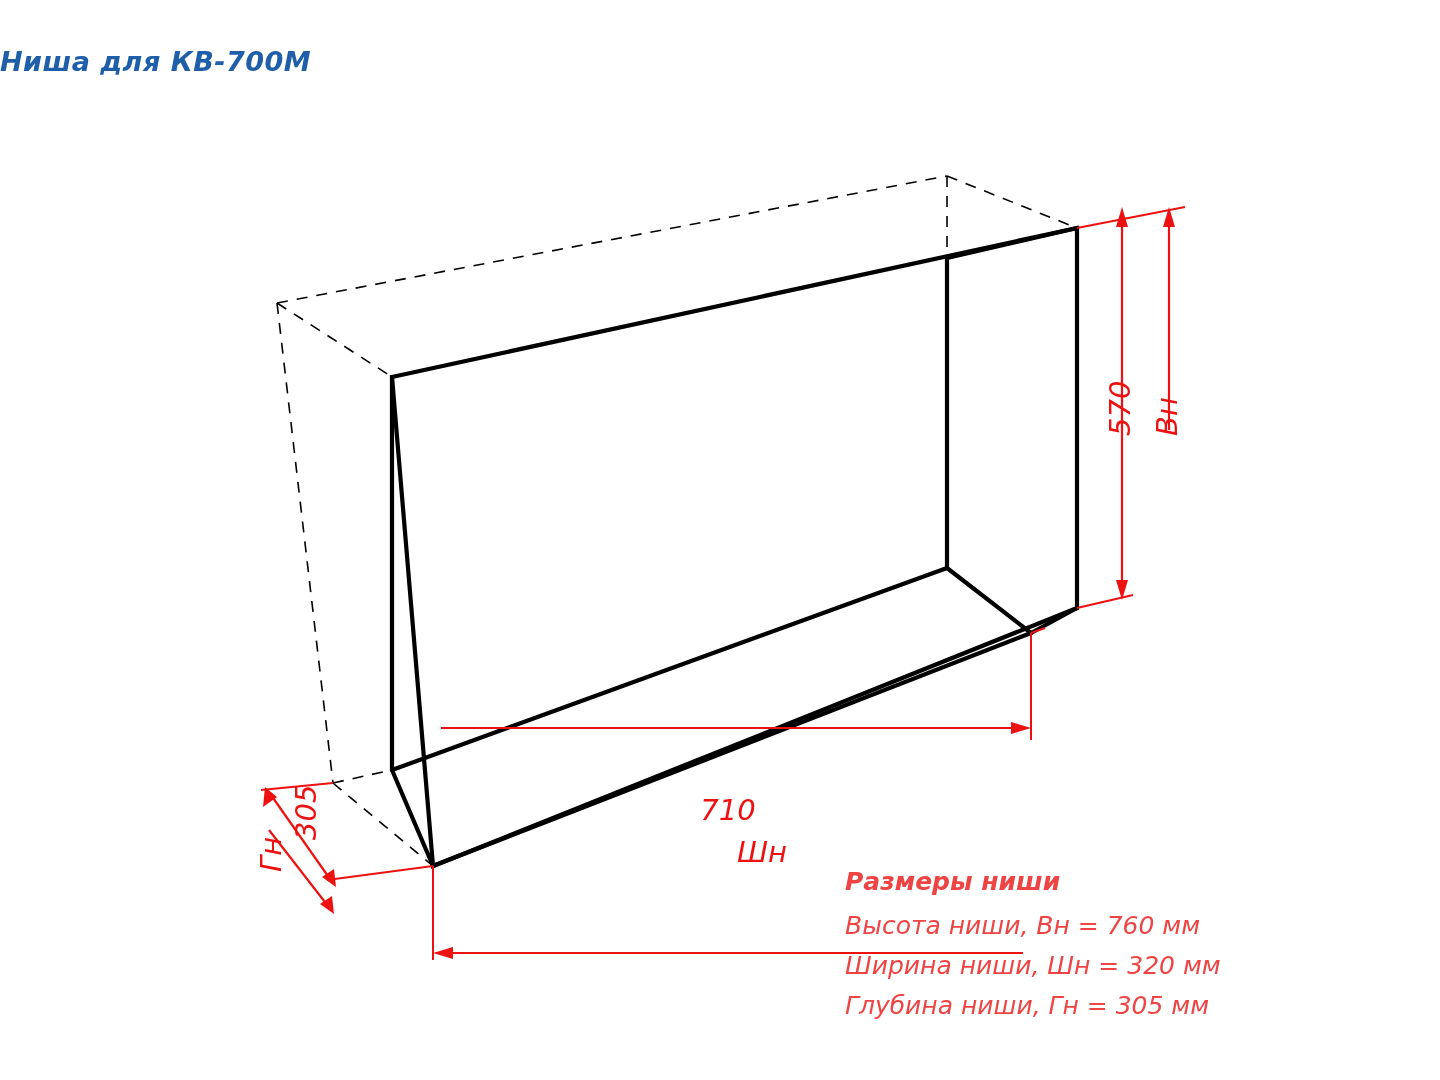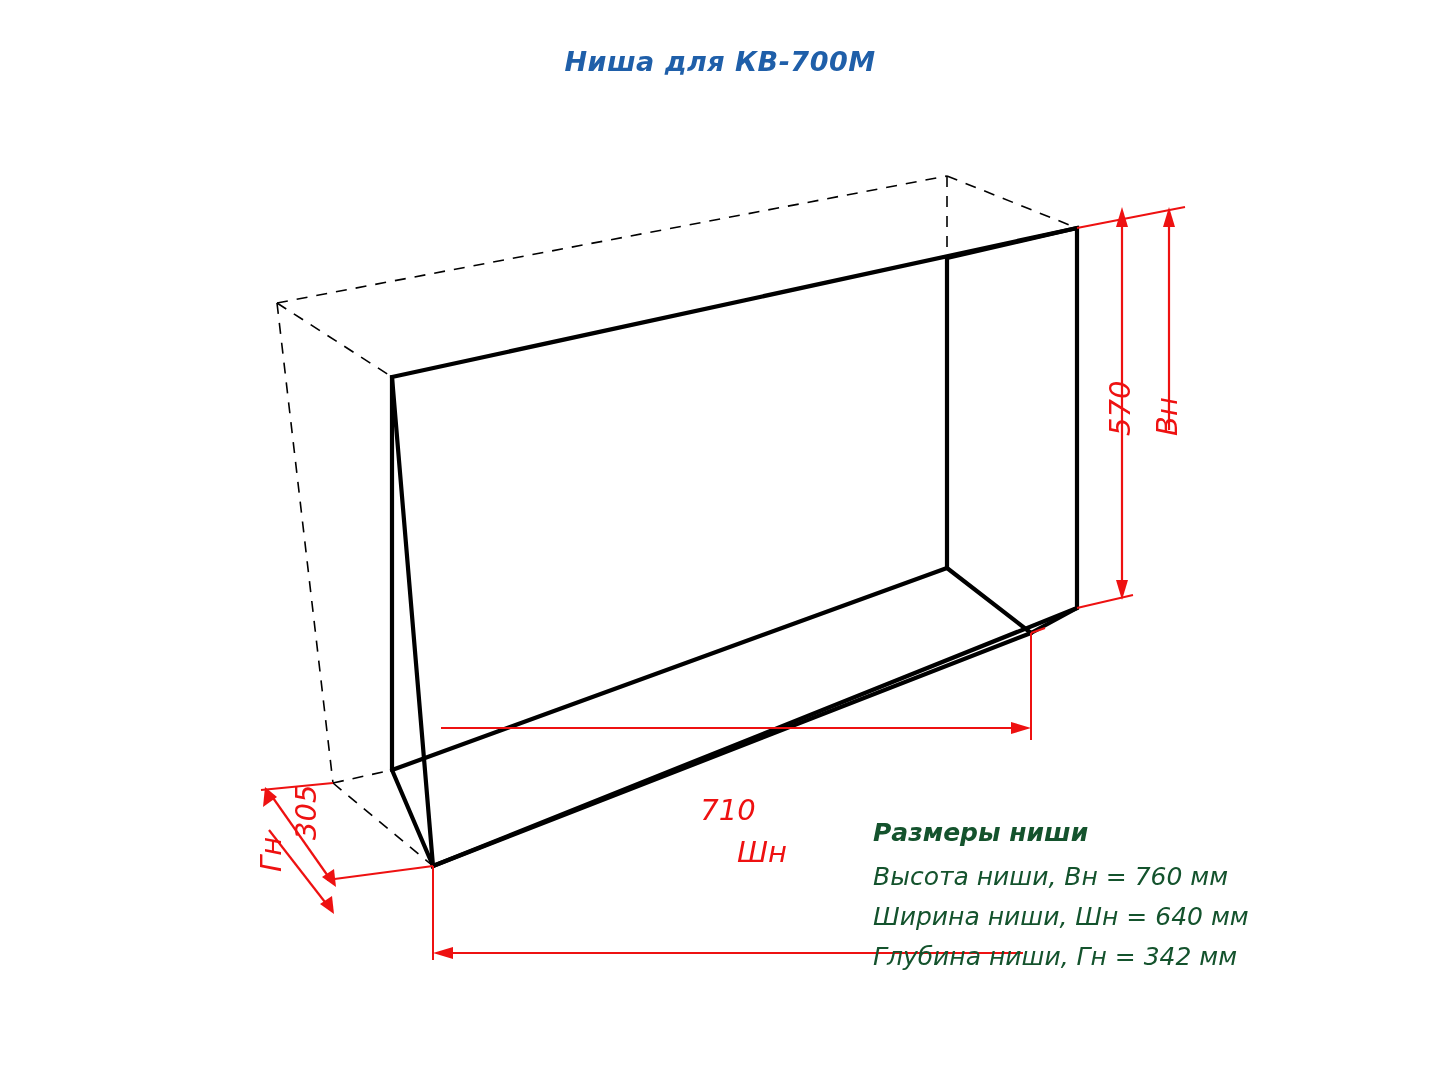--- a/index.html
+++ b/index.html
@@ -19,39 +19,37 @@
     left: 0;
     top: 0;
     width: 1440px;
     height: 1080px;
   }
   .title {
     position: absolute;
     left: 0;
     top: 46px;
     width: 1440px;
-    text-align: center;
     color: #1f5fa9;
     font-family: "DejaVu Sans", sans-serif;
     font-style: italic;
     font-weight: bold;
     font-size: 27px;
     letter-spacing: 0.5px;
   }
   .legend {
     position: absolute;
     left: 845px;
-    top: 813px;
-    color: #14532d;
+    top: 862px;
+    color: #ef4444;
     font-family: "DejaVu Sans", sans-serif;
     font-style: italic;
     font-size: 25px;
     line-height: 40px;
     white-space: nowrap;
-    margin-left: 28px;
   }
   .legend .legend-title {
     font-weight: bold;
     font-size: 25px;
     display: block;
     margin-bottom: 4px;
   }
   .legend .legend-line {
     display: block;
   }
@@ -155,17 +153,17 @@
       <polygon class="dim-arrow" points="334,914 320,904 332,896"></polygon>
       <text class="dim-text" x="316" y="840" transform="rotate(-90 316 840)">305</text>
       <text class="dim-text" x="281" y="872" transform="rotate(-90 281 872)">Гн</text>
     </g>
 
   </svg>
 
   <div class="legend">
     <span class="legend-title">Размеры ниши</span>
     <span class="legend-line">Высота ниши,  Вн = 760 мм</span>
-    <span class="legend-line">Ширина ниши, Шн = 640 мм</span>
-    <span class="legend-line">Глубина ниши, Гн = 342 мм</span>
+    <span class="legend-line">Ширина ниши, Шн = 320 мм</span>
+    <span class="legend-line">Глубина ниши, Гн = 305 мм</span>
   </div>
 
 </div>
 
 </body></html>

